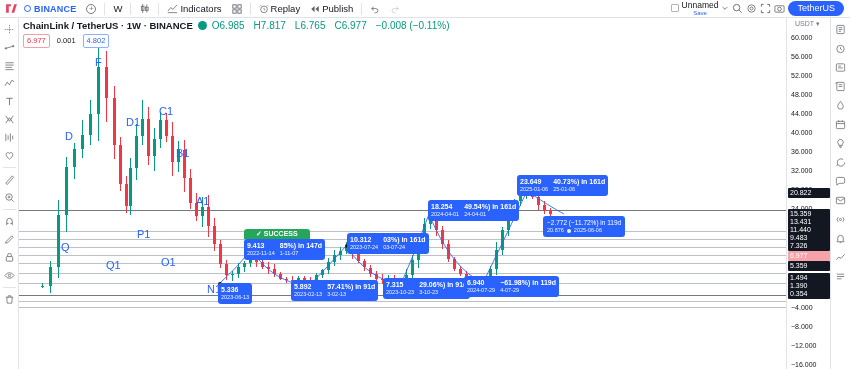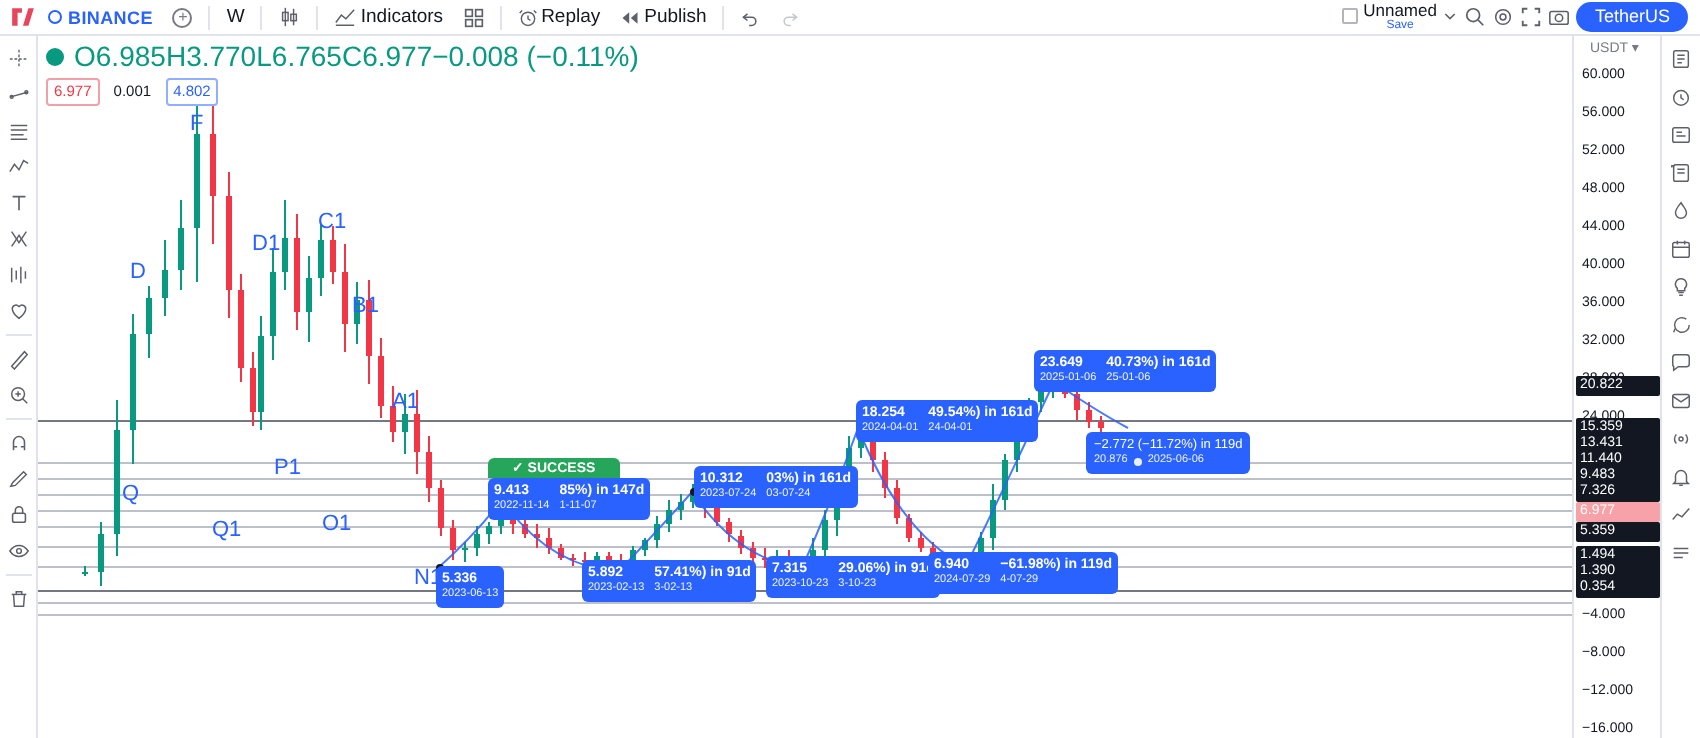--- a/index.html
+++ b/index.html
@@ -66,21 +66,21 @@
   
   .chartarea {
     position:absolute; top:18px; left:19px; width:779px; height:351px;
     background:#ffffff; overflow:hidden;
   }
   
   .legend { position:absolute; top:2px; left:4px; z-index:40; }
   .legend-row1 { display:flex; align-items:center; gap:5px; font-size:9.5px; }
   .legend-title { color:#131722; font-weight:600; font-size:9.5px; }
   .legend-eye { width:9px;height:9px;border-radius:50%;background:#089981;}
-  .ohlc { display:flex; gap:0; font-size:14px; color:#089981;text-align:center; }
+  .ohlc { display:flex; gap:9px; font-size:10px; color:#089981;text-align:center; }
   .ohlc .lbl { color:#089981; }
   .legend-row2 { display:flex; gap:4px; margin-top:3px; align-items:center;}
   .pill { font-size:7.5px; padding:1px 3px; border-radius:2px; line-height:1.3;}
   .pill-red { border:1px solid #f0a0a8; color:#f23645; background:#fff; }
   .pill-plain { color:#131722; }
   .pill-blue { border:1px solid #8fb0ff; color:#2962ff; background:#fff; }
 
   
   .ray { position:absolute; left:0; height:1px; background:#9598a1; opacity:.85; }
   .ray.thin { background:#b2b5be; }
@@ -358,24 +358,25 @@
           <path d="M6 7l1 13h10l1-13"></path>
           <path d="M9 7V4h6v3"></path>
         </svg>
     </div>
   </div>
 
   <div class="chartarea">
 
     <div class="legend">
       <div class="legend-row1">
+        <span class="legend-title">ChainLink / TetherUS · 1W · BINANCE</span>
         <span class="legend-eye"></span>
         <span class="ohlc">
           <span><span class="lbl">O</span><span>6.985</span></span>
-          <span><span class="lbl">H</span><span>3.770</span></span>
+          <span><span class="lbl">H</span><span>7.817</span></span>
           <span><span class="lbl">L</span><span>6.765</span></span>
           <span><span class="lbl">C</span><span>6.977</span></span>
           <span>−0.008 (−0.11%)</span>
         </span>
       </div>
       <div class="legend-row2">
         <span class="pill pill-red">6.977</span>
         <span class="pill pill-plain">0.001</span>
         <span class="pill pill-blue">4.802</span>
       </div>

